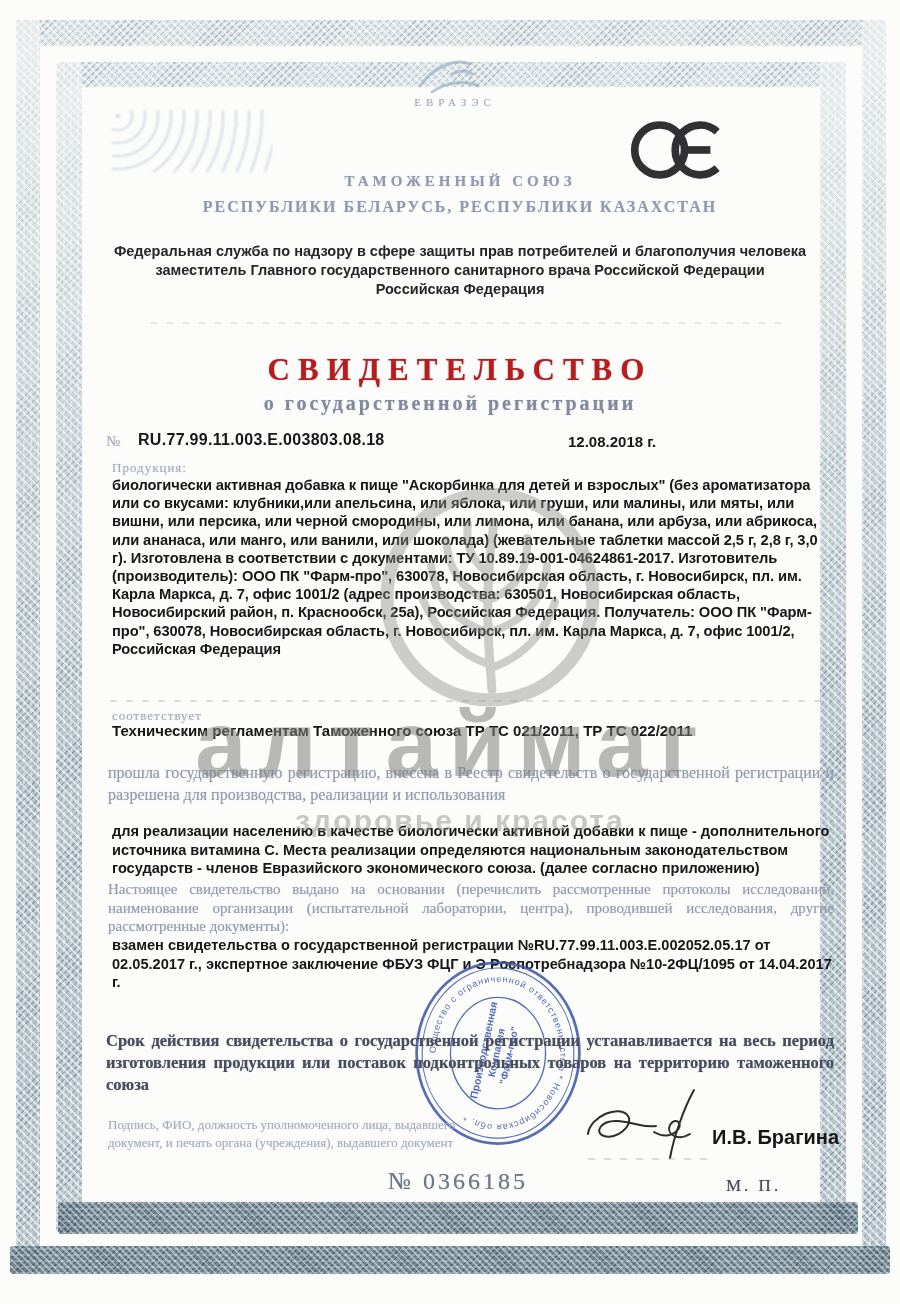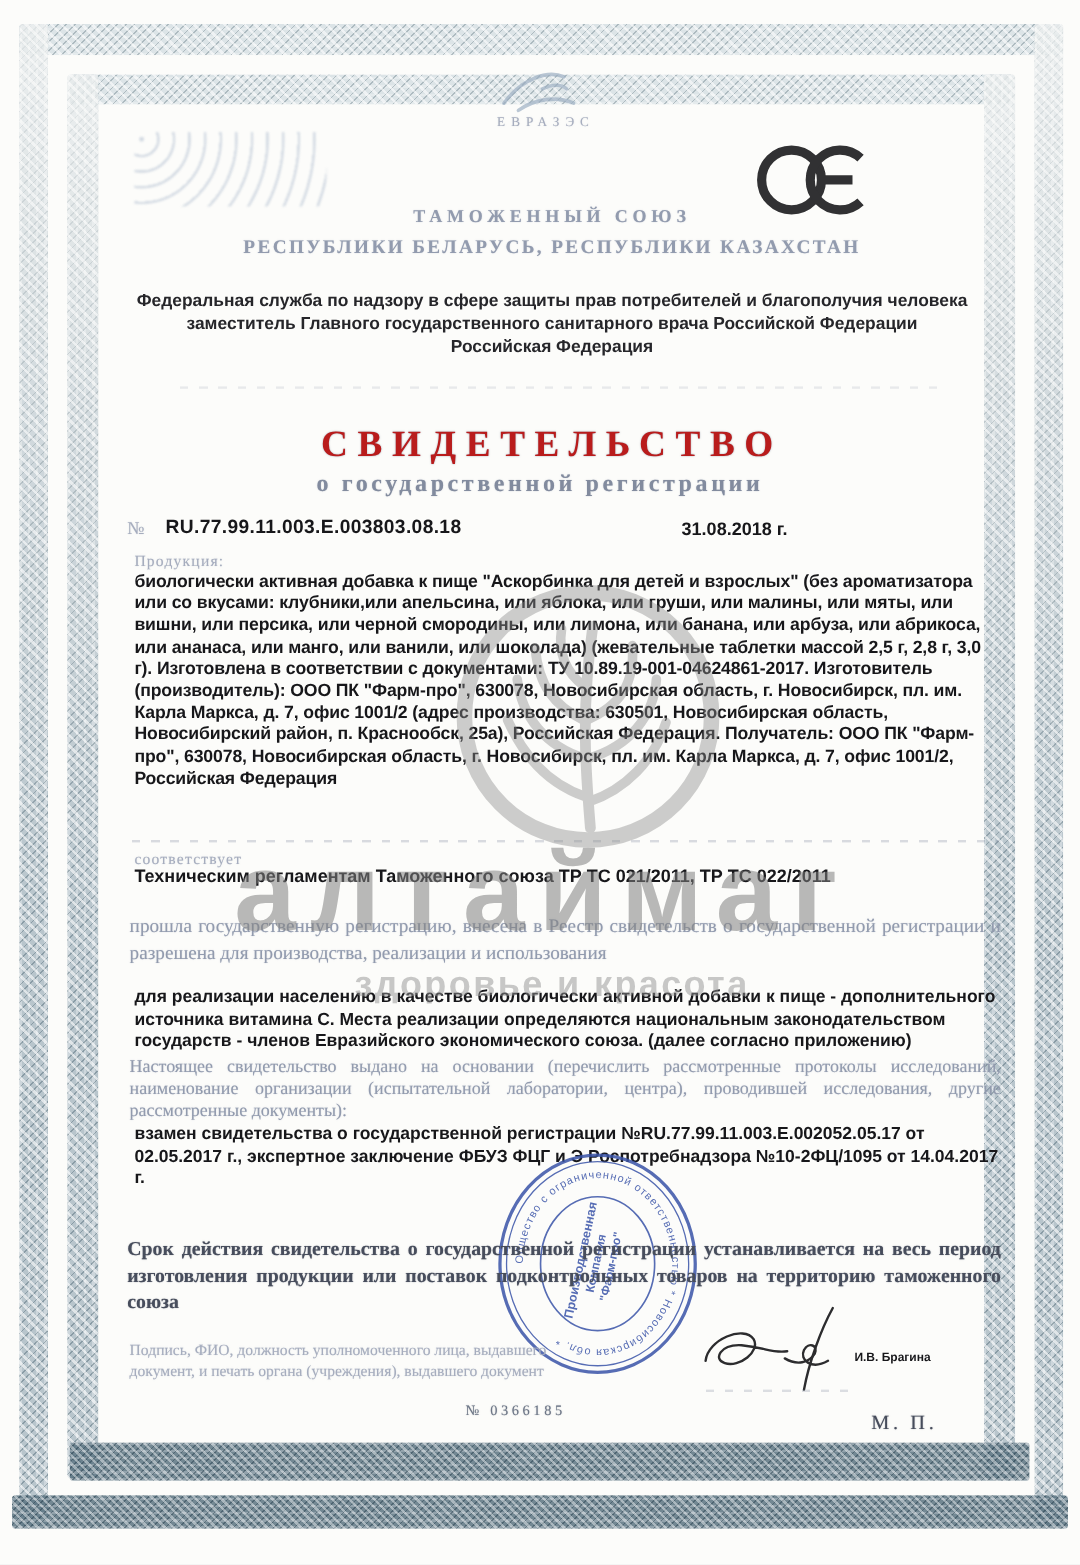--- a/index.html
+++ b/index.html
@@ -115,21 +115,21 @@
   <div class="abs sans agency center" style="left:120px;top:262px;width:680px;">заместитель Главного государственного санитарного врача Российской Федерации</div>
   <div class="abs sans agency center" style="left:280px;top:281px;width:360px;">Российская Федерация</div>
 
   <div class="abs smudge" style="left:150px;top:322px;width:640px;opacity:.3;"></div>
 
   <div class="abs serif doctitle center" style="left:190px;top:352px;width:540px;">СВИДЕТЕЛЬСТВО</div>
   <div class="abs serif docsub center" style="left:220px;top:392px;width:460px;">о государственной регистрации</div>
 
   <div class="abs serif faded2" style="left:106px;top:433px;font-size:15px;">№</div>
   <div class="abs sans ink" style="left:138px;top:431px;font-size:16px;font-weight:bold;letter-spacing:.3px;">RU.77.99.11.003.E.003803.08.18</div>
-  <div class="abs sans ink" style="left:568px;top:433px;font-size:15px;font-weight:bold;">31.08.2018 г.</div>
+  <div class="abs sans ink" style="left:568px;top:433px;font-size:15px;font-weight:bold;">12.08.2018 г.</div>
 
   <div class="abs serif faded2" style="left:112px;top:460px;font-size:13px;letter-spacing:1px;">Продукция:</div>
   <div class="abs sans ink body-txt" style="left:112px;top:476px;width:722px;">биологически активная добавка к пище "Аскорбинка для детей и взрослых" (без ароматизатора или со вкусами: клубники,или апельсина, или яблока, или груши, или малины, или мяты, или вишни, или персика, или черной смородины, или лимона, или банана, или арбуза, или абрикоса, или ананаса, или манго, или ванили, или шоколада) (жевательные таблетки массой 2,5 г, 2,8 г, 3,0 г). Изготовлена в соответствии с документами: ТУ 10.89.19-001-04624861-2017. Изготовитель (производитель): ООО ПК "Фарм-про", 630078, Новосибирская область, г. Новосибирск, пл. им. Карла Маркса, д. 7, офис 1001/2 (адрес производства: 630501, Новосибирская область, Новосибирский район, п. Краснообск, 25а), Российская Федерация.  Получатель: ООО ПК "Фарм-про", 630078, Новосибирская область, г. Новосибирск, пл. им. Карла Маркса, д. 7, офис 1001/2, Российская Федерация</div>
 
   <div class="abs smudge" style="left:110px;top:700px;width:722px;opacity:.55;"></div>
 
   <div class="abs serif faded2" style="left:112px;top:708px;font-size:13px;letter-spacing:1px;">соответствует</div>
   <div class="abs sans ink" style="left:112px;top:722px;width:722px;font-size:15px;font-weight:bold;">Техническим регламентам Таможенного союза ТР ТС 021/2011, ТР ТС 022/2011</div>
 
   <div class="abs serif faded fadedpar just" style="left:108px;top:762px;width:726px;">прошла государственную регистрацию, внесена в Реестр свидетельств о государственной регистрации и разрешена для производства, реализации и использования</div>
@@ -181,18 +181,18 @@
 
   <svg class="abs" style="left:582px;top:1088px;width:135px;height:80px;" viewBox="0 0 135 80">
     <g fill="none" stroke="#2c2c2e" stroke-width="2" stroke-linecap="round">
       <path d="M6 46 C 8 28, 38 16, 46 28 C 52 38, 34 52, 22 48 C 12 45, 18 32, 36 33 C 56 35, 62 40, 74 38"></path>
       <path d="M72 44 C 82 50, 92 48, 97 40 C 100 33, 92 30, 88 37 C 84 45, 94 54, 108 46"></path>
       <path d="M88 70 C 92 48, 102 20, 112 2"></path>
     </g>
   </svg>
   <div class="abs smudge" style="left:588px;top:1158px;width:120px;opacity:.5;"></div>
 
-  <div class="abs sans ink" style="left:712px;top:1126px;font-size:10px;font-weight:bold;">И.В. Брагина</div>
+  <div class="abs sans ink" style="left:712px;top:1126px;font-size:20px;font-weight:bold;">И.В. Брагина</div>
   <div class="abs serif semidark" style="left:726px;top:1176px;font-size:17px;letter-spacing:3px;">М. П.</div>
 
-  <div class="abs serif" style="left:388px;top:1168px;font-size:12px;letter-spacing:3px;color:#6d7686;text-shadow:0 0 1px rgba(109,118,134,.6);filter:blur(.3px);">№ 0366185</div>
+  <div class="abs serif" style="left:388px;top:1168px;font-size:24px;letter-spacing:3px;color:#6d7686;text-shadow:0 0 1px rgba(109,118,134,.6);filter:blur(.3px);">№ 0366185</div>
 
 </div>
 
 </body></html>

